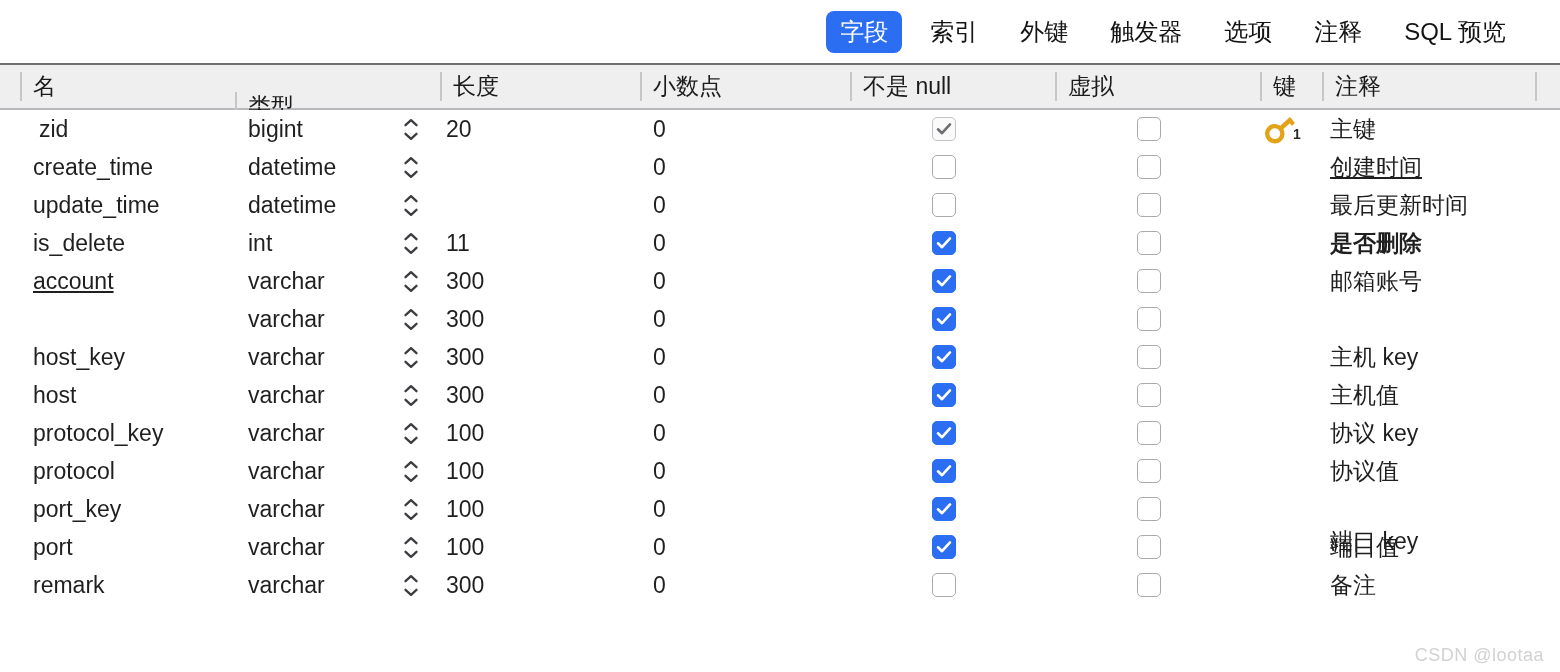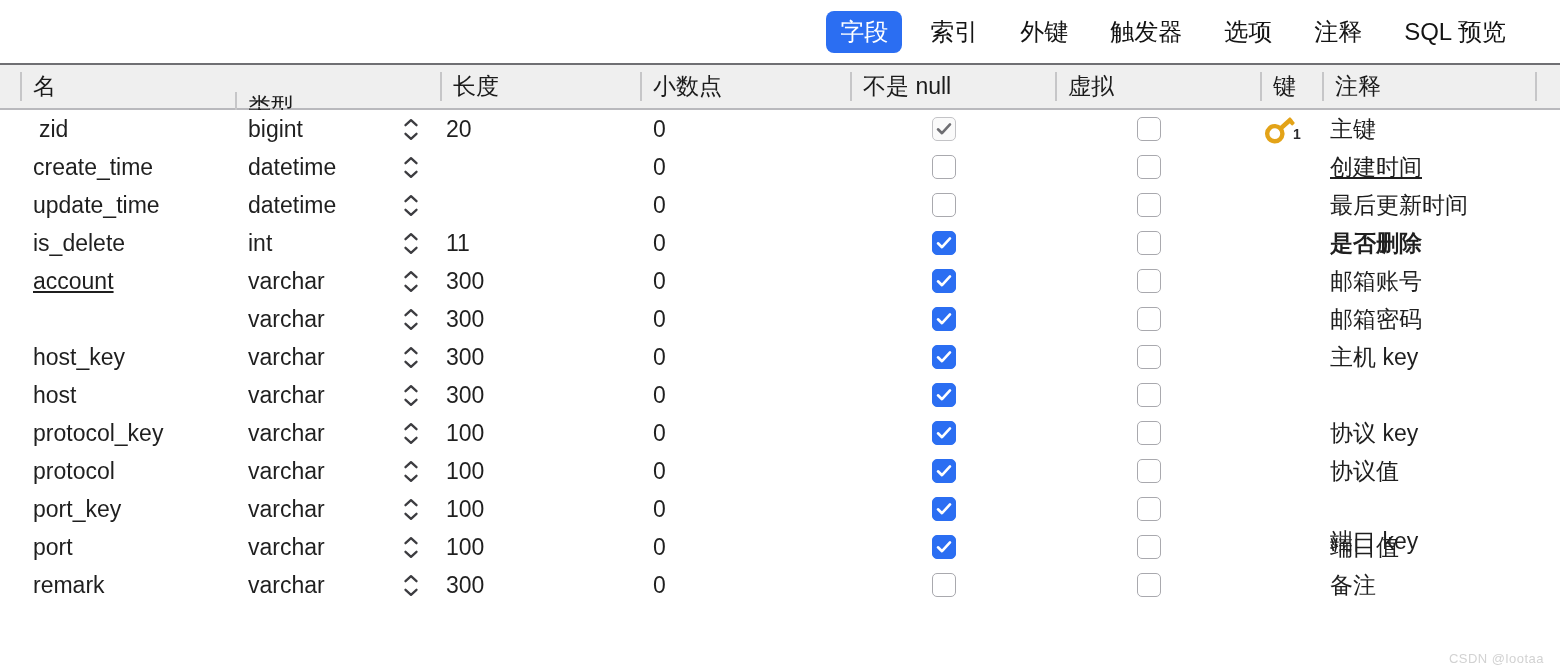--- a/index.html
+++ b/index.html
@@ -155,21 +155,21 @@
     height: 38px;
     display: flex;
     align-items: center;
   }
   .keyicon { display: block; }
 
   .watermark {
     position: absolute;
     right: 16px;
     bottom: 8px;
-    font-size: 13px;
+    font-size: 18px;
     color: #d2d2d2;
     letter-spacing: 0.5px;
     white-space: nowrap;
   }
 </style>
 </head>
 <body>
 
 <div class="tabbar" id="tabbar">
     <div class="tab active">字段</div>
@@ -364,21 +364,20 @@
         <div class="cbwrap" style="left: 932px; width: 40px;">
           <div class="cb on">
             <svg width="22" height="22" viewBox="0 0 22 22" aria-hidden="true">
               <path d="M5 11.3 L9 15.2 L17 6.4" fill="none" stroke="#ffffff" stroke-width="2.6" stroke-linecap="round" stroke-linejoin="round"></path>
             </svg>
           </div>
         </div>
         <div class="cbwrap" style="left: 1137px; width: 40px;">
           <div class="cb off"></div>
         </div>
-        <div class="cell" style="left: 1330px; width: 205px;">邮箱密码</div>
       </div>
       <div class="row">
         <div class="cell" style="left: 33px; width: 202px;">host_key</div>
         <div class="cell" style="left: 248px; width: 192px;">varchar</div>
         <div class="cell" style="left: 653px; width: 197px;">0</div>
         <div class="stepper" style="left: 398px;">
           <svg width="20" height="10" viewBox="0 0 20 10">
             <path d="M4.5 7.2 L10 2.2 L15.5 7.2" fill="none" stroke="#3c3c40" stroke-width="2.3" stroke-linecap="round" stroke-linejoin="round"></path>
           </svg>
           <svg width="20" height="10" viewBox="0 0 20 10" style="margin-top:3px">
@@ -414,20 +413,21 @@
         <div class="cbwrap" style="left: 932px; width: 40px;">
           <div class="cb on">
             <svg width="22" height="22" viewBox="0 0 22 22" aria-hidden="true">
               <path d="M5 11.3 L9 15.2 L17 6.4" fill="none" stroke="#ffffff" stroke-width="2.6" stroke-linecap="round" stroke-linejoin="round"></path>
             </svg>
           </div>
         </div>
         <div class="cbwrap" style="left: 1137px; width: 40px;">
           <div class="cb off"></div>
         </div>
+        <div class="cell" style="left: 1330px; width: 205px;">主机值</div>
       </div>
       <div class="row">
         <div class="cell" style="left: 33px; width: 202px;">protocol_key</div>
         <div class="cell" style="left: 248px; width: 192px;">varchar</div>
         <div class="cell" style="left: 653px; width: 197px;">0</div>
         <div class="stepper" style="left: 398px;">
           <svg width="20" height="10" viewBox="0 0 20 10">
             <path d="M4.5 7.2 L10 2.2 L15.5 7.2" fill="none" stroke="#3c3c40" stroke-width="2.3" stroke-linecap="round" stroke-linejoin="round"></path>
           </svg>
           <svg width="20" height="10" viewBox="0 0 20 10" style="margin-top:3px">

